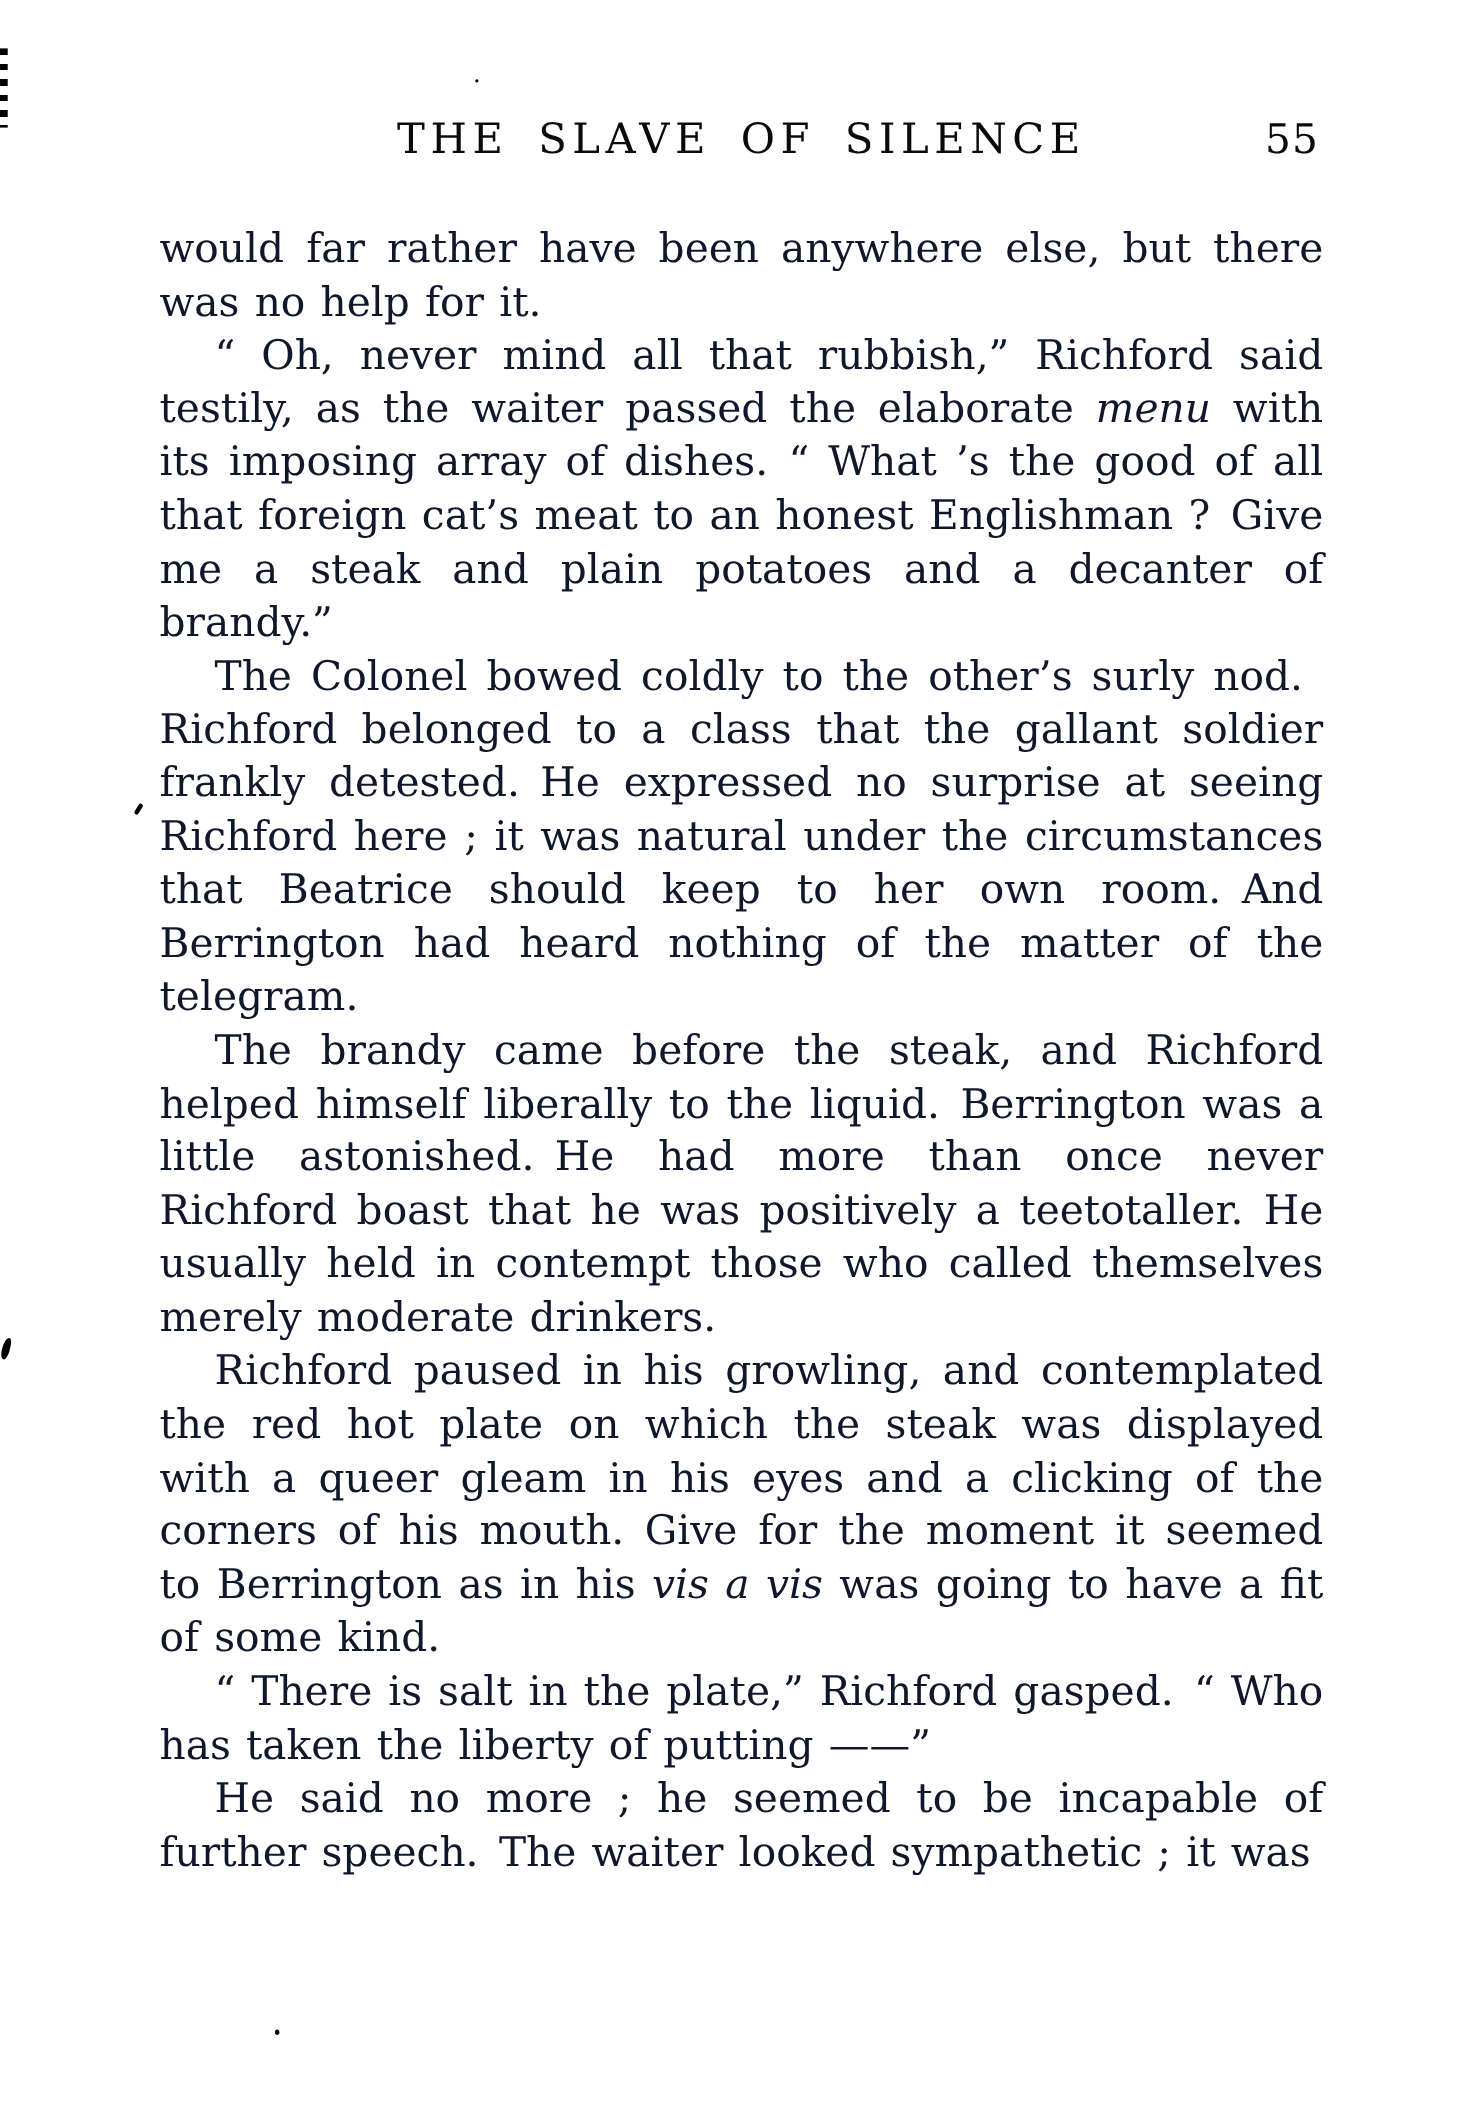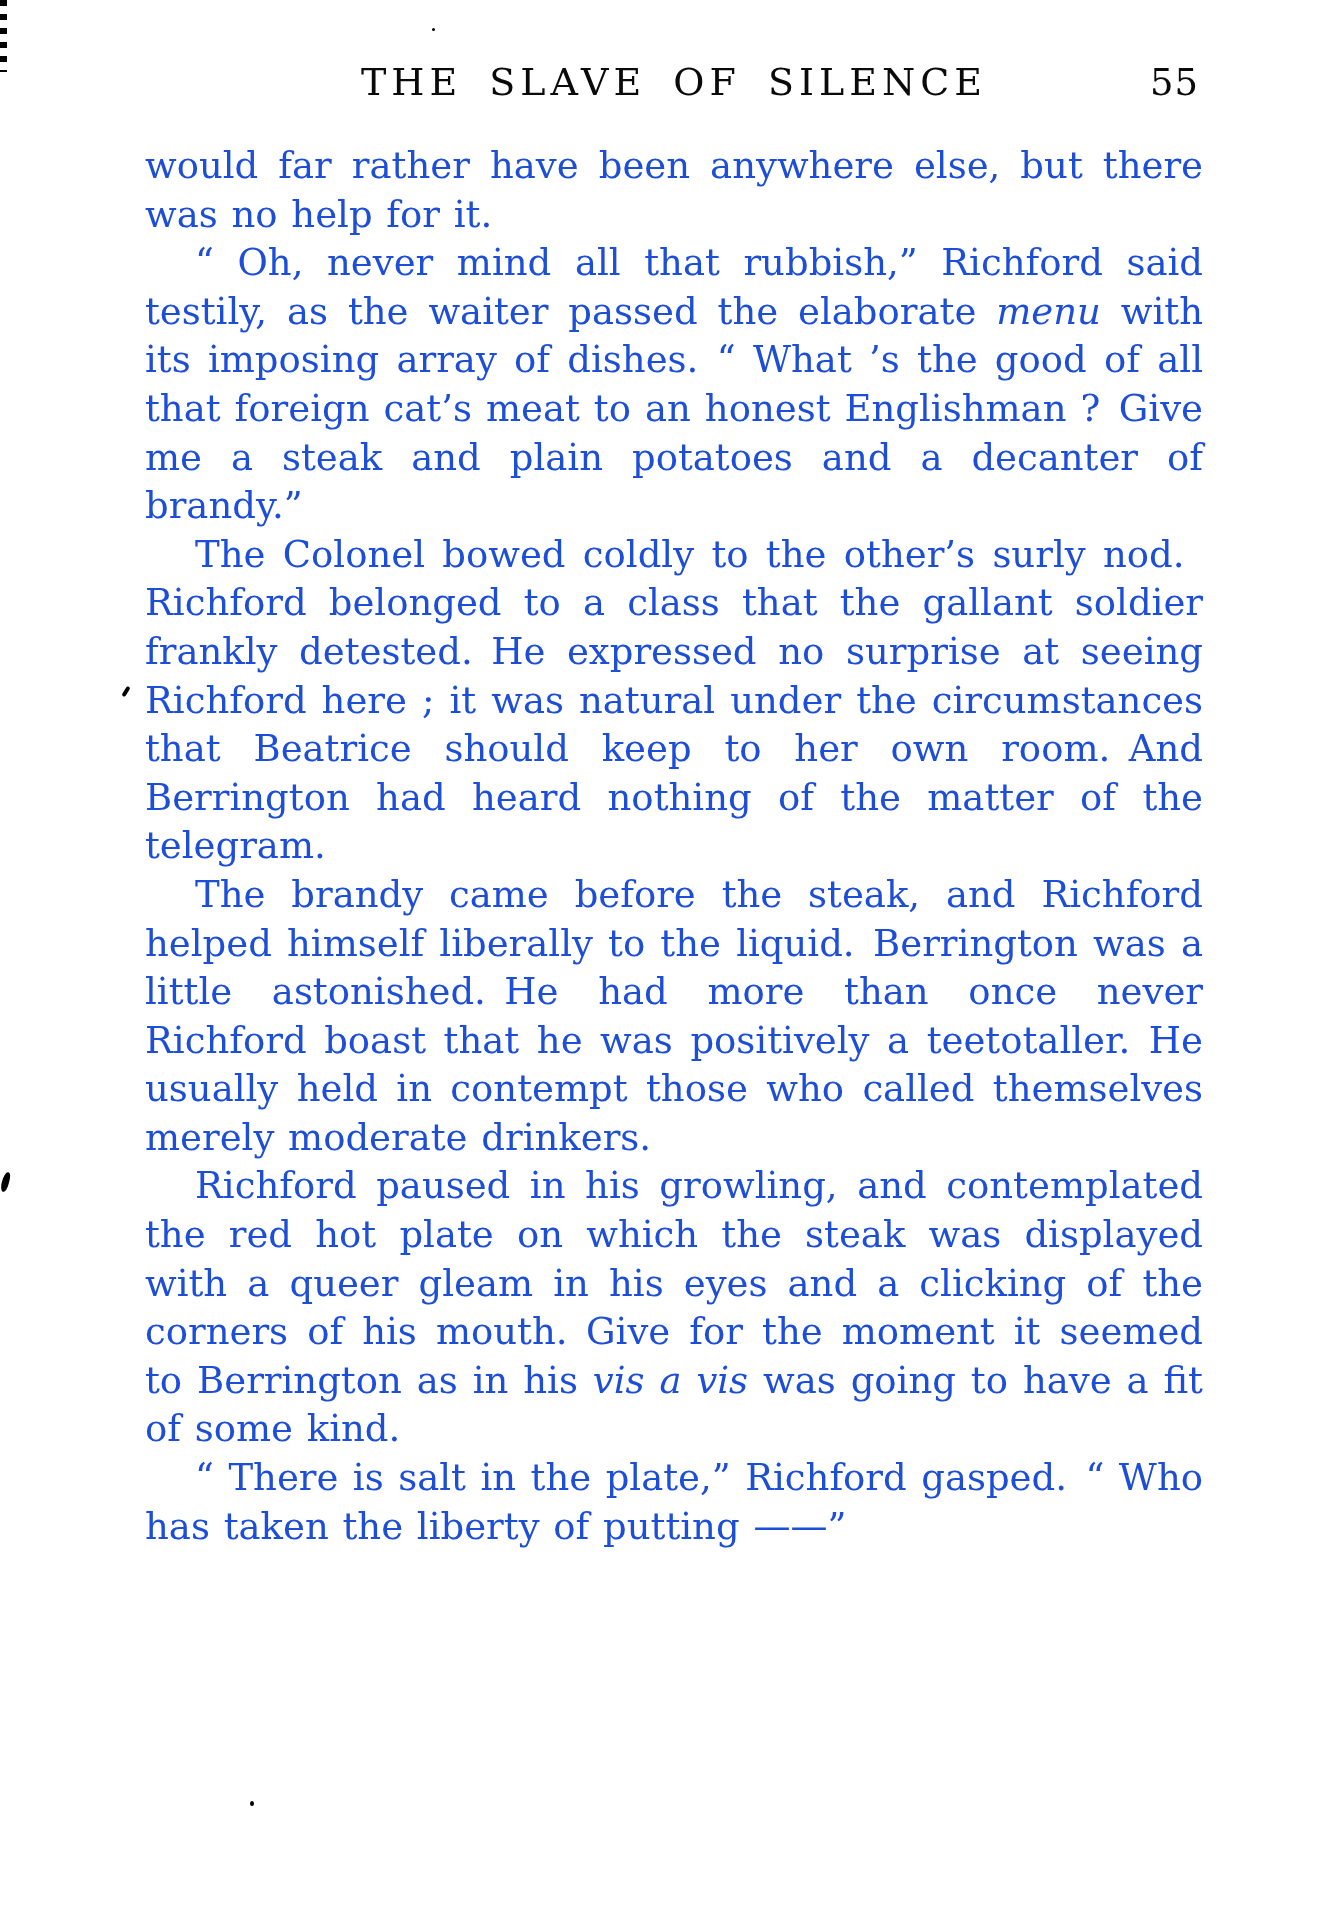--- a/index.html
+++ b/index.html
@@ -12,20 +12,21 @@
     height: 1925px;
     position: relative;
     overflow: hidden;
     font-family: "DejaVu Serif", "Liberation Serif", serif;
     color: #0a0a0a;
   }
   .page {
     position: absolute;
     inset: 0;
     background: #ffffff;
+    margin-top: 44px;
   }
   
   .running-header {
     position: absolute;
     top: 60px;
     left: 145px;
     width: 1058px;
     height: 50px;
   }
   .header-title {
@@ -42,28 +43,28 @@
   .page-number {
     position: absolute;
     right: 4px;
     top: 1px;
     font-size: 37px;
     letter-spacing: 1px;
   }
   
   .text-body {
     position: absolute;
-    top: 142px;
+    top: 158px;
     left: 145px;
     width: 1058px;
     font-size: 37px;
     line-height: 48.6px;
     text-align: justify;
     word-spacing: 2px;
-    color: #1d4ed8;
+    color: #0f172a;
   }
   .text-body p {
     margin: 0;
     padding: 0;
   }
   .text-body p.indent {
     text-indent: 50px;
   }
   .italic {
     font-style: italic;
@@ -131,15 +132,16 @@
     <span class="page-number">55</span>
   </header>
 
   <main class="text-body">
       <p class=""><span>would far rather have been anywhere else, but there was no help for it.</span></p>
       <p class="indent"><span>“ Oh, never mind all that rubbish,” Richford said testily, as the waiter passed the elaborate </span><span class="italic">menu</span><span> with its imposing array of dishes. “ What ’s the good of all that foreign cat’s meat to an honest Englishman ? Give me a steak and plain potatoes and a decanter of brandy.”</span></p>
       <p class="indent"><span>The Colonel bowed coldly to the other’s surly nod. Richford belonged to a class that the gallant soldier frankly detested. He expressed no surprise at seeing Richford here ; it was natural under the circumstances that Beatrice should keep to her own room. And Berrington had heard nothing of the matter of the telegram.</span></p>
       <p class="indent"><span>The brandy came before the steak, and Richford helped himself liberally to the liquid. Berrington was a little astonished. He had more than once never Richford boast that he was positively a teetotaller. He usually held in contempt those who called themselves merely moderate drinkers.</span></p>
       <p class="indent"><span>Richford paused in his growling, and contemplated the red hot plate on which the steak was displayed with a queer gleam in his eyes and a clicking of the corners of his mouth. Give for the moment it seemed to Berrington as in his </span><span class="italic">vis a vis</span><span> was going to have a fit of some kind.</span></p>
       <p class="indent"><span>“ There is salt in the plate,” Richford gasped. “ Who has taken the liberty of putting ——”</span></p>
+      <p class="indent"><span>He said no more ; he seemed to be incapable of further speech. The waiter looked sympathetic ; it was</span></p>
     </main>
 
 </div>
 
 </body></html>

